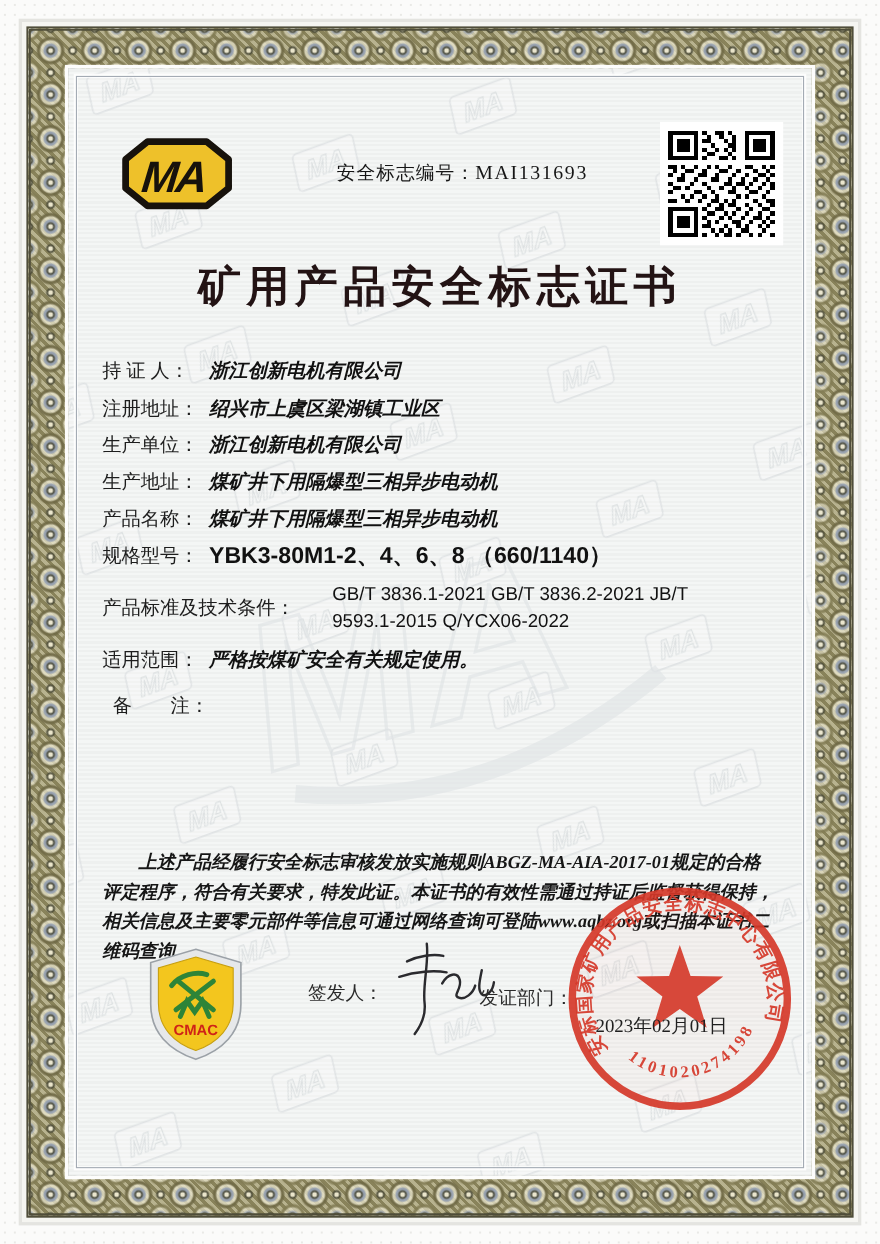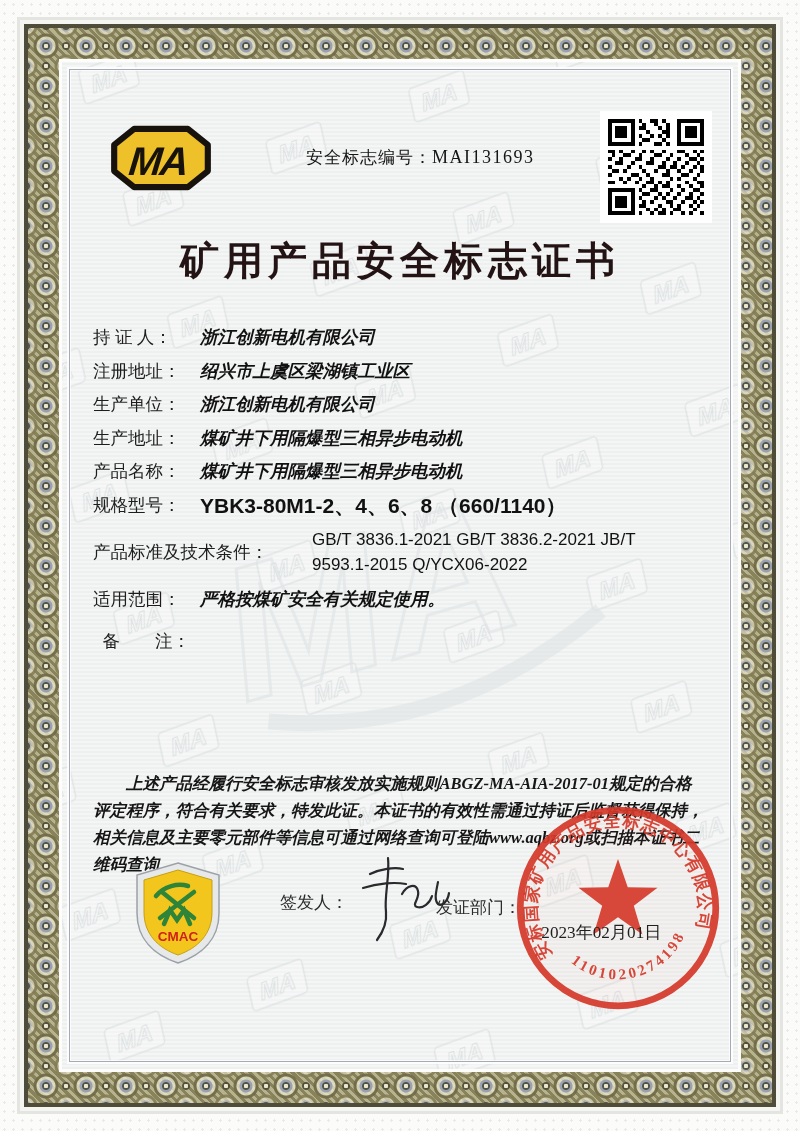--- a/index.html
+++ b/index.html
@@ -31,21 +31,21 @@
   .num-line{position:absolute;left:244px;top:84px;font-size:17px;letter-spacing:1px;color:#151515;}
   .num-line .val{font-family:"Liberation Serif","DejaVu Serif",serif;font-size:18px;letter-spacing:1.5px;}
   .qr{position:absolute;left:538px;top:49px;width:112px;height:112px;background:#fff;}
 
   .title{position:absolute;left:0;right:0;top:172px;margin:0;text-align:center;
          font-size:39px;font-weight:900;letter-spacing:5px;color:#231314;
          font-family:Liberation Sans, sans-serif;}
 
   
   .fields{position:absolute;left:31px;right:26px;top:264px;font-size:17.5px;}
-  .row{display:flex;align-items:flex-start;margin-bottom:10.5px;line-height:23px;gap:10px;}
+  .row{display:flex;align-items:flex-start;margin-bottom:10.5px;line-height:23px;}
   .row .lab{width:97px;flex:none;color:#1d1d1d;}
   .row .val{color:#111;}
   .kai .val{font-style:italic;font-weight:600;}
   .row-spec .val{font-family:Liberation Sans, sans-serif;font-weight:bold;font-size:21px;}
   .row-std{margin-top:9px;}
   .row-std .lab{width:auto;padding-right:34px;align-self:center;}
   .row-std .val{width:378px;font-family:"Liberation Sans","DejaVu Sans",sans-serif;font-size:17px;line-height:25px;}
   .row-scope{margin-top:7px;}
   .row-dates{margin-top:15px;}
   .row-dates .v1{width:213px;font-family:"Liberation Sans","DejaVu Sans",sans-serif;font-size:16.5px;}

